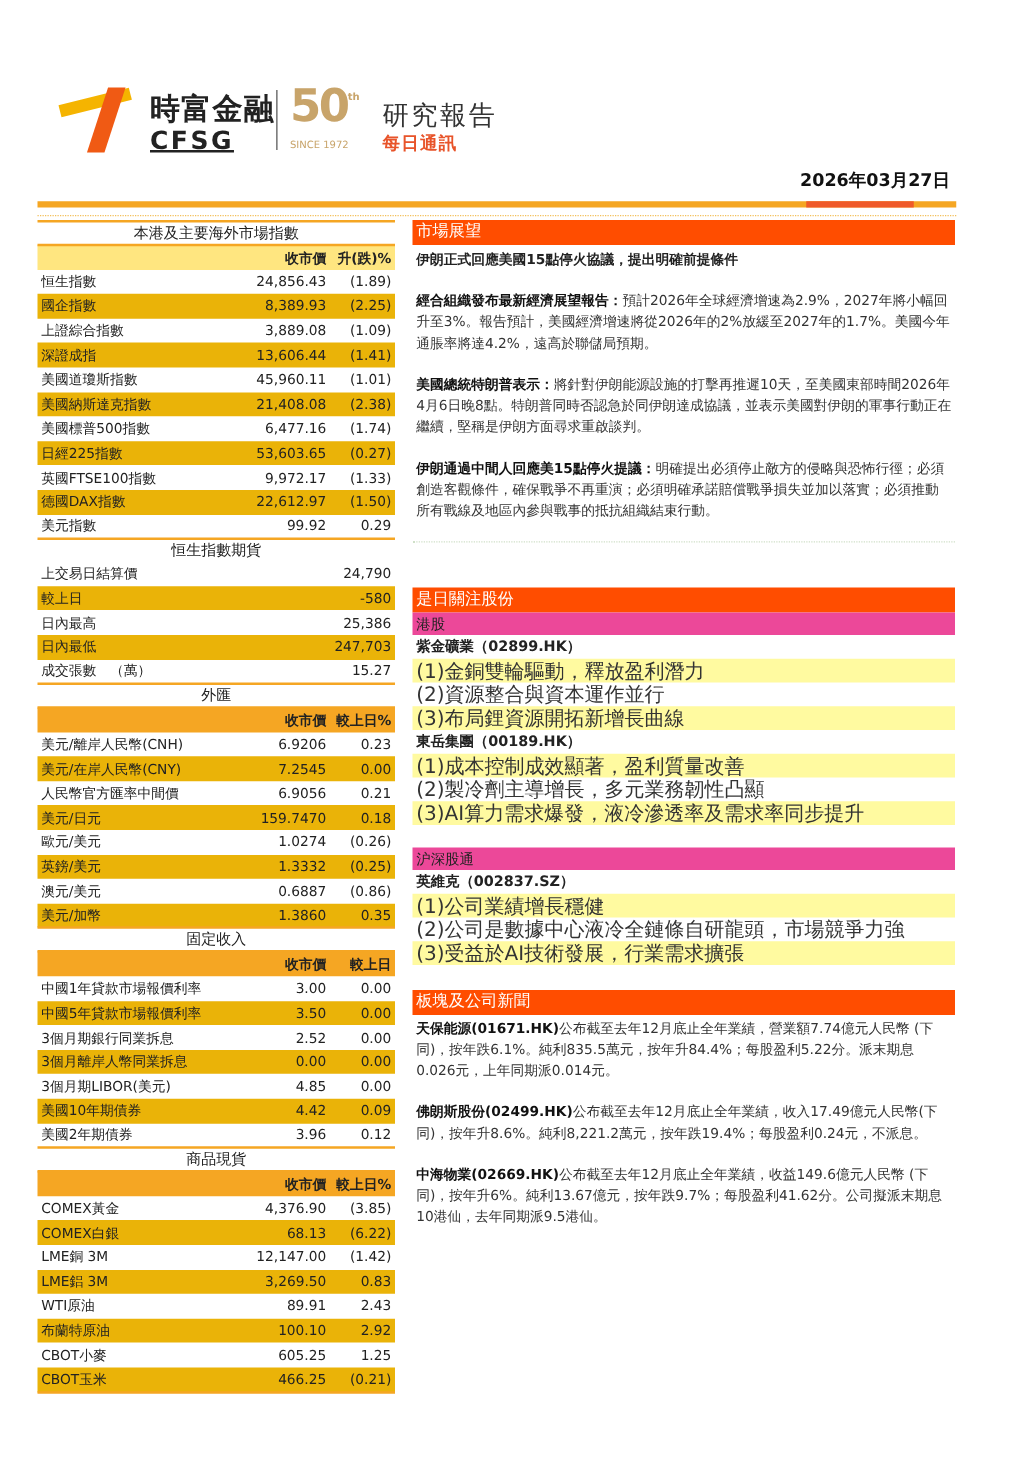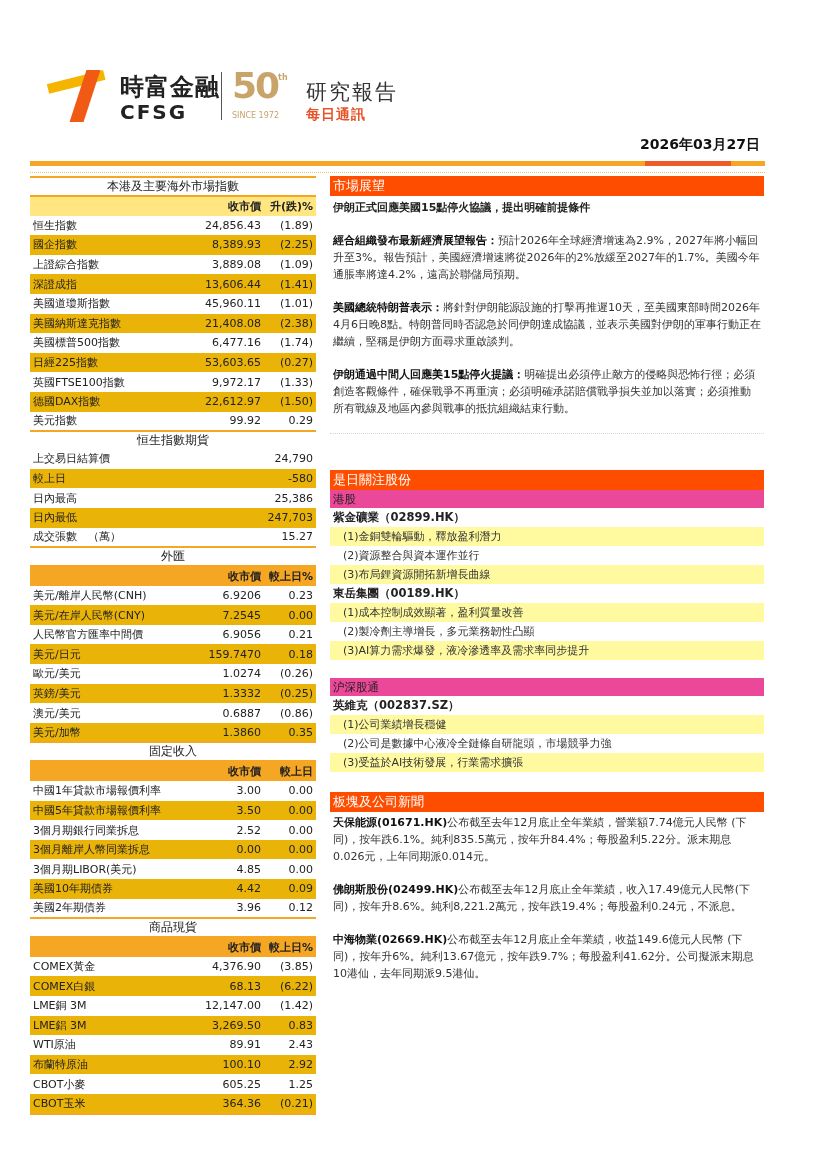--- a/index.html
+++ b/index.html
@@ -4,21 +4,21 @@
 <style>
   * { box-sizing: border-box; margin: 0; padding: 0; }
   html, body { width: 826px; height: 1168px; background: #ffffff; overflow: hidden; }
   body { position: relative; font-family: "DejaVu Sans", "Liberation Sans", sans-serif; color: #222; }
 
   
   .logo { position: absolute; left: 48px; top: 68px; width: 80px; height: 60px; }
   .logo .bar-y { position: absolute; left: 0; top: 16px; width: 58px; height: 10px; background: #f5b400; transform: rotate(-14deg); transform-origin: left center; }
   .logo .bar-r { position: absolute; left: 30px; top: 2px; width: 14px; height: 52px; background: #f05a14; transform: skewX(-18deg); }
   .brand-cn { position: absolute; left: 120px; top: 71px; font-size: 24px; font-weight: bold; letter-spacing: 1px; color: #222; }
-  .brand-en { position: absolute; left: 120px; top: 100px; font-size: 20px; font-weight: bold; letter-spacing: 2px; color: #222; }
+  .brand-en { position: absolute; left: 120px; top: 100px; font-size: 20px; font-weight: bold; letter-spacing: 2px; color: #222; text-decoration: underline; }
   .vdiv { position: absolute; left: 221px; top: 72px; width: 1px; height: 48px; background: #555; }
   .fifty { position: absolute; left: 232px; top: 68px; font-size: 36px; font-weight: bold; color: #c8a46a; letter-spacing: -2px; line-height: 1; }
   .fifty sup { font-size: 8px; letter-spacing: 0; vertical-align: top; position: relative; top: 6px; }
   .since { position: absolute; left: 232px; top: 111px; font-size: 8px; color: #c8a46a; }
   .report-title { position: absolute; left: 306px; top: 78px; font-size: 21px; color: #333; letter-spacing: 2px; }
   .report-sub { position: absolute; left: 306px; top: 106px; font-size: 14px; color: #e8542a; font-weight: bold; letter-spacing: 1px; }
   .date { position: absolute; right: 66px; top: 136px; font-size: 14px; font-weight: bold; color: #111; }
 
   .top-rule { position: absolute; left: 30px; top: 161px; width: 735px; height: 5px; background: #f5a623; }
   .top-rule .red-seg { position: absolute; left: 615px; top: 0; width: 86px; height: 5px; background: #ef5a2a; }
@@ -40,21 +40,21 @@
   
   .right { position: absolute; left: 330px; top: 176px; width: 434px; font-size: 11px; }
   .sec-bar { background: #ff4d00; color: #fff; font-size: 13px; height: 20px; line-height: 20px; padding-left: 3px; }
   .sub-bar { background: #ec4899; font-weight: normal; height: 18px; line-height: 18px; padding-left: 3px; font-size: 11.5px; }
   .headline { font-weight: bold; padding: 4px 3px 0 3px; height: 36px; font-size: 11px; }
   .para { line-height: 17px; padding: 0 3px; font-size: 11px; color: #333; }
   .para b { color: #111; }
   .gap { height: 16px; }
   .dot-rule { border-top: 1px dotted #cfe0c8; }
   .stock { font-weight: bold; height: 19px; line-height: 19px; padding-left: 3px; font-size: 11.5px; }
-  .pt { height: 19px; line-height: 19px; padding-left: 13px; font-size: 11px; color: #333; }
+  .pt { height: 19px; line-height: 19px; padding-left: 3px; font-size: 16px; color: #333; }
   .pt.hl { background: #fffaa0; }
 </style>
 </head>
 <body>
 
 <div class="logo">
   <div class="bar-y"></div>
   <div class="bar-r"></div>
 </div>
 <div class="brand-cn">時富金融</div>
@@ -294,21 +294,21 @@
           <td class="c2 num">100.10</td>
           <td class="num">2.92</td>
         </tr>
         <tr class="">
           <td class="c1">CBOT小麥</td>
           <td class="c2 num">605.25</td>
           <td class="num">1.25</td>
         </tr>
         <tr class="hl last">
           <td class="c1">CBOT玉米</td>
-          <td class="c2 num">364.36</td>
+          <td class="c2 num">466.25</td>
           <td class="num">(0.21)</td>
         </tr>
       </tbody>
   </table>
 </div>
 
 <div class="right">
   <div class="sec-bar">市場展望</div>
   <div class="headline">伊朗正式回應美國15點停火協議，提出明確前提條件</div>
   <div id="outlook-paras">

